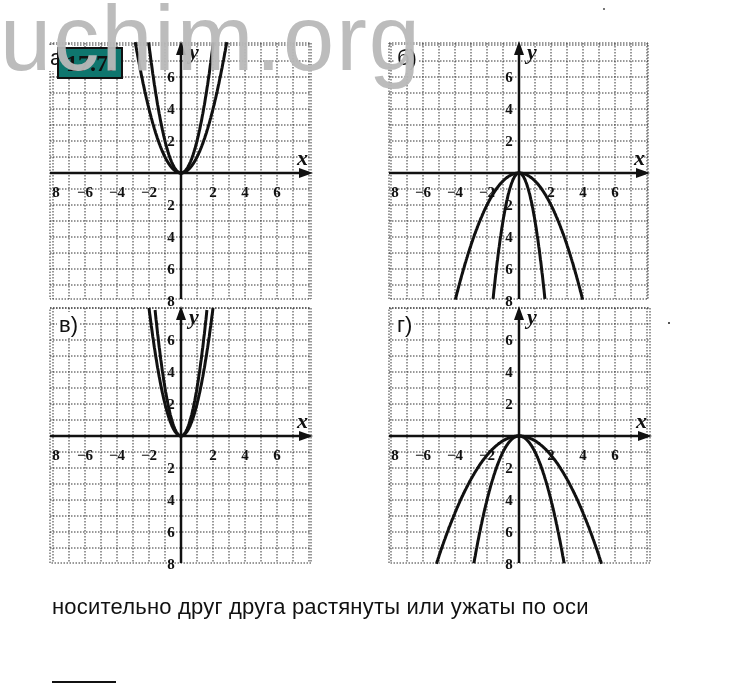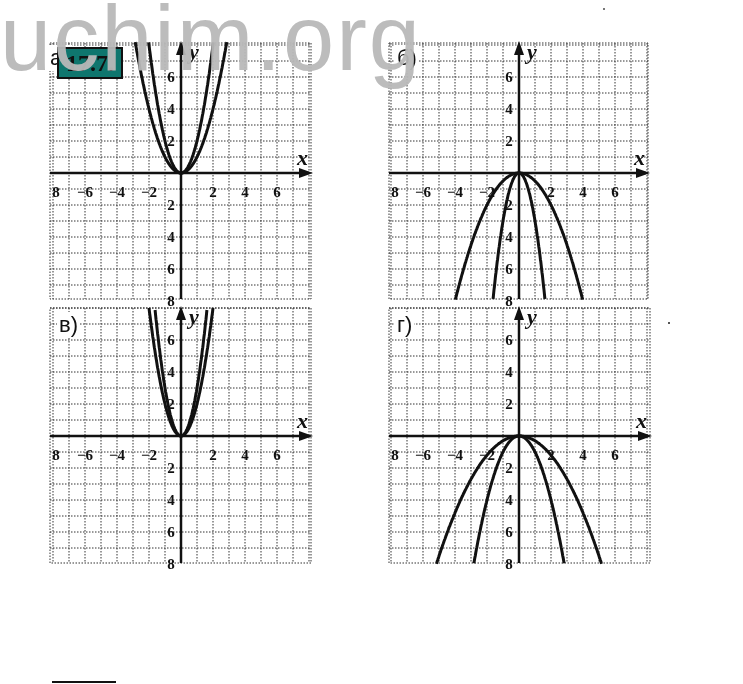--- a/index.html
+++ b/index.html
@@ -291,16 +291,17 @@
         <text x="509" y="377" text-anchor="middle">4</text>
         <text x="509" y="345" text-anchor="middle">6</text>
       </g>
       <text x="636" y="428" font-family="Liberation Serif, serif" font-style="italic" font-weight="bold" font-size="22" fill="#111">x</text>
       <text x="527" y="324" font-family="Liberation Serif, serif" font-style="italic" font-weight="bold" font-size="22" fill="#111">y</text>
     </svg>
   <div class="panel-label" style="left:395px;top:312px;">г)</div>
 </div>
 
 <div class="answer">
+  <span>носительно друг друга растянуты или ужаты по оси</span>
 </div>
 <div class="underline-mark"></div>
 <div class="dot"></div>
 <div class="dot2"></div>
 
 </body></html>

